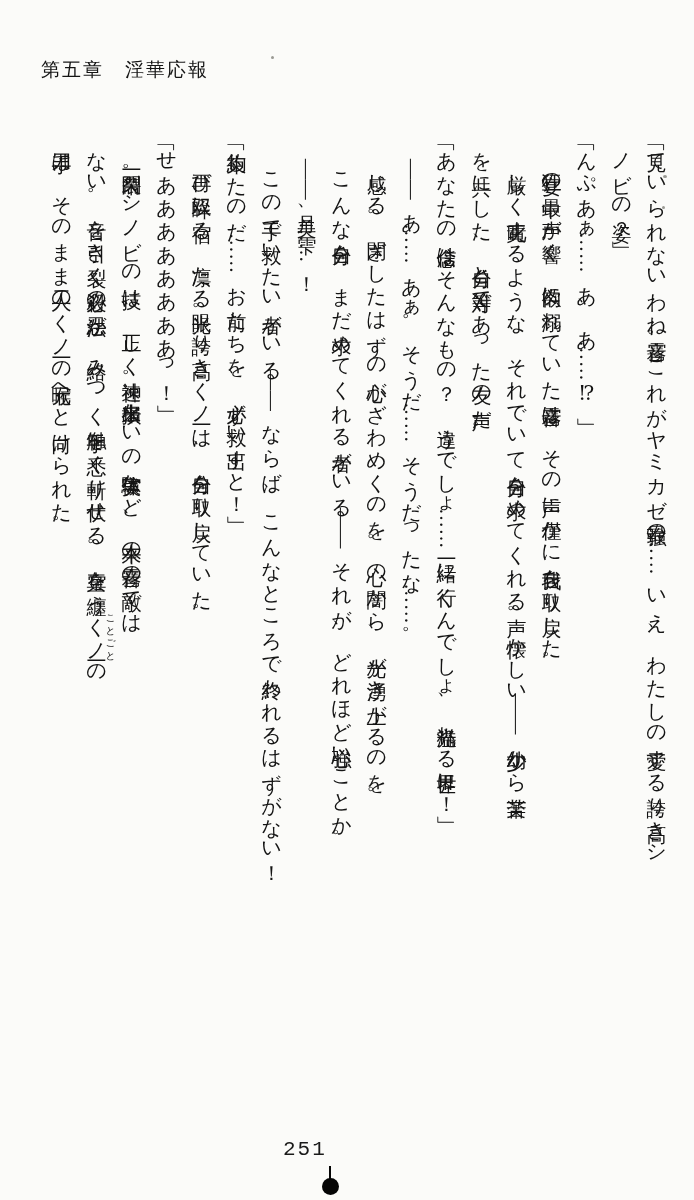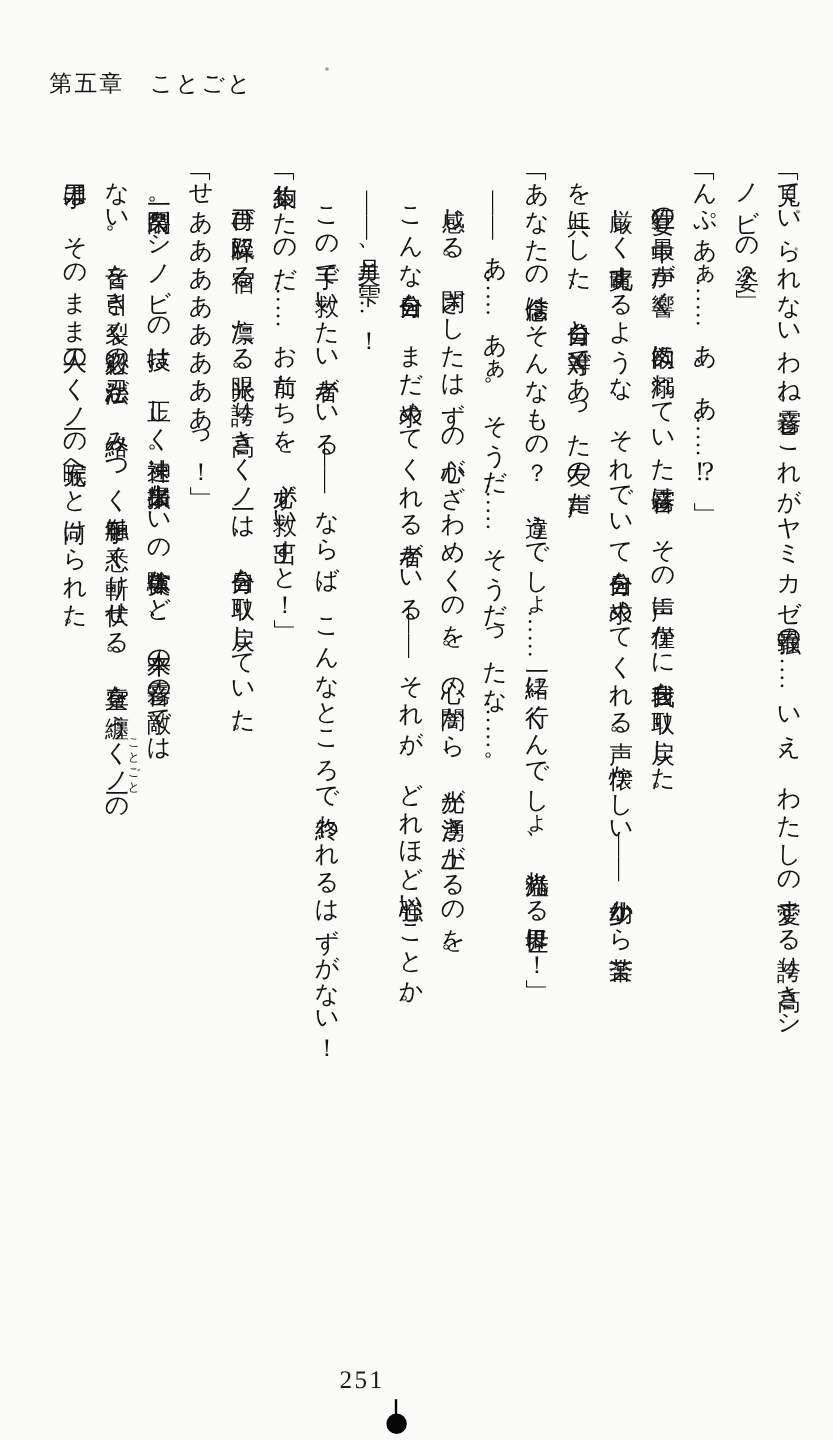--- a/index.html
+++ b/index.html
@@ -21,41 +21,41 @@
     margin:0;padding:0;line-height:35px;height:100%;
   }
   .text-block p.indent{text-indent:21px;}
   .furigana{
     position:absolute;left:103px;top:608px;
     writing-mode:vertical-rl;text-orientation:mixed;
     font-size:10px;letter-spacing:1px;color:#222;
   }
   .page-number{
     position:absolute;left:283px;top:1138px;
-    font-size:21px;letter-spacing:2px;color:#1a1a1a;
+    font-size:21px;letter-spacing:2px;color:#1a1a1a;font-family:Liberation Mono, monospace;
   }
   .ink-dot{
     position:absolute;left:322px;top:1178px;width:17px;height:17px;
     background:#050505;border-radius:50%;
   }
   .ink-stem{
     position:absolute;left:329px;top:1166px;width:2px;height:14px;
     background:#050505;
   }
   .speck{position:absolute;background:#9a9a94;border-radius:50%;}
   .speck.s1{left:663px;top:175px;width:4px;height:3px;}
   .speck.s2{left:662px;top:206px;width:3px;height:3px;}
   .speck.s3{left:271px;top:56px;width:3px;height:3px;}
 </style>
 </head>
 <body>
 
 <div>
 
-  <div class="running-header">第五章　ことごと</div>
+  <div class="running-header">第五章　淫華応報</div>
 
   <div class="text-block">
     <p>「見ていられないわね霧音。これがヤミカゼ最強の……いえ、わたしの愛する誇り高きシ</p>
     <p>ノビの姿？」</p>
     <p>「んぷあぁ……あ、あ……⁉」</p>
     <p class="indent">狂宴の最中、声が響く。肉欲に溺れていた霧音は、その声に僅かに自我を取り戻した。</p>
     <p class="indent">厳しく叱責するような、それでいて自分を求めてくれる声。懐かしい――幼少から苦楽</p>
     <p>を共にした、自分と対等であった友の声だ。</p>
     <p>「あなたの信念はそんなもの？　違うでしょ……一緒に行くんでしょ、光溢れる世界に！」</p>
     <p class="indent">――あ……あぁ。そうだ……そうだったな……。</p>

